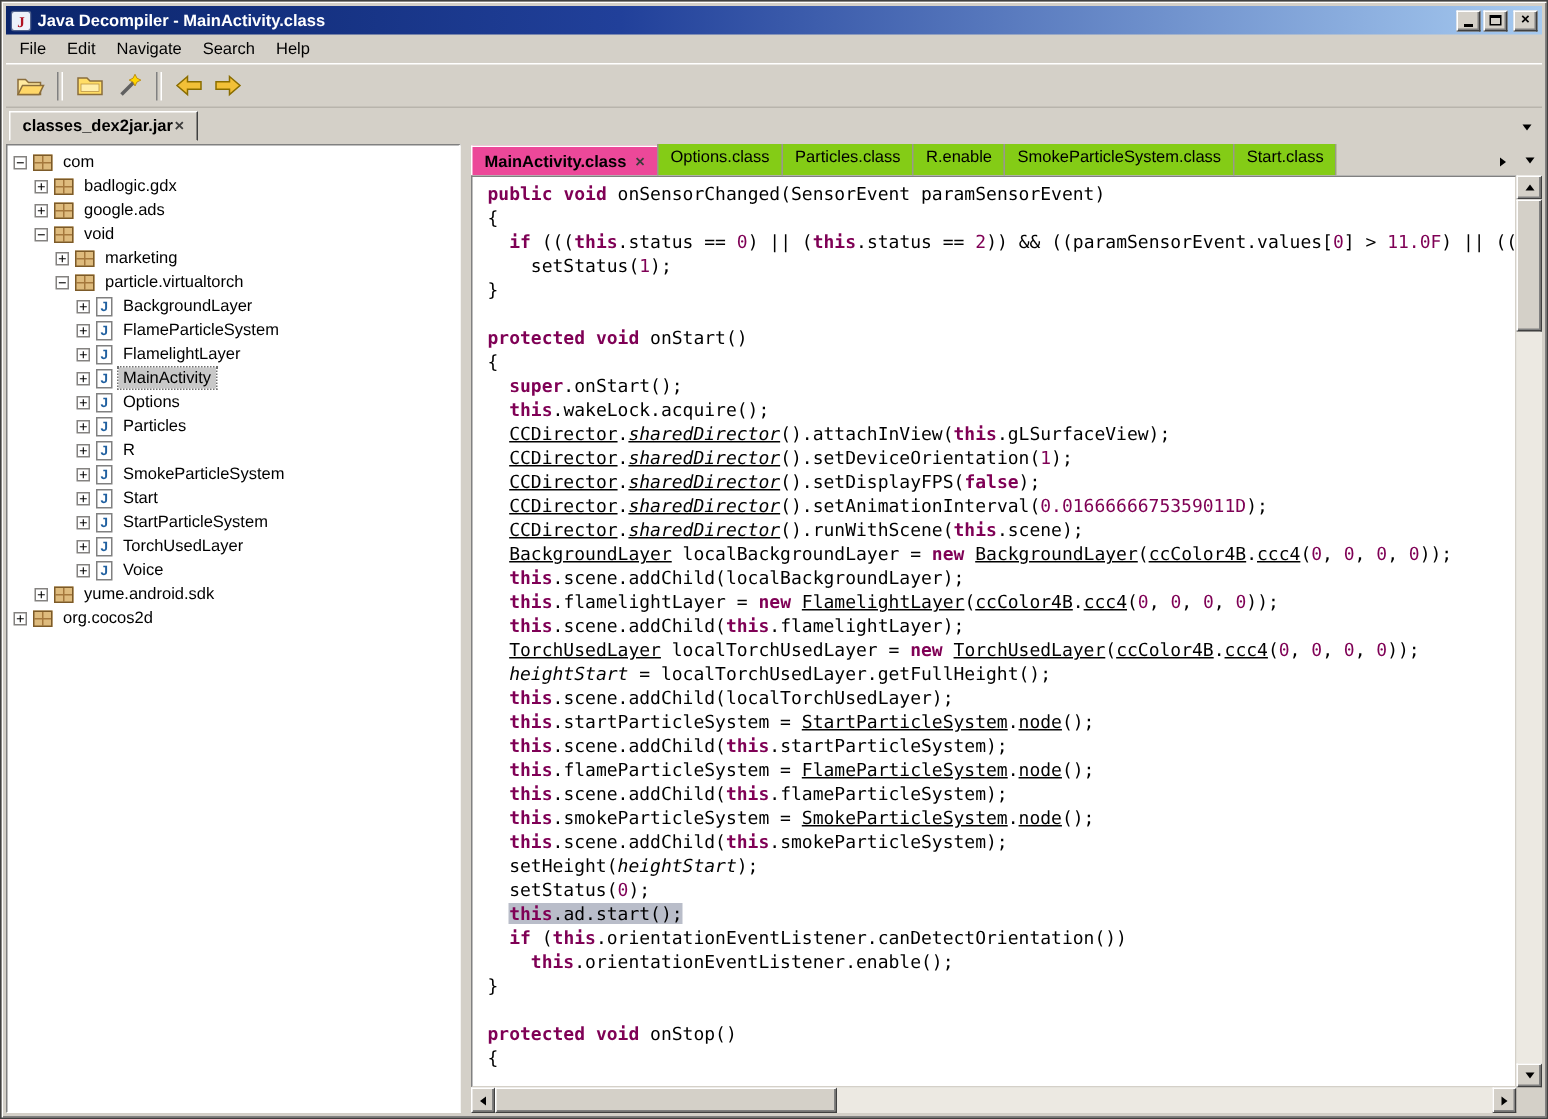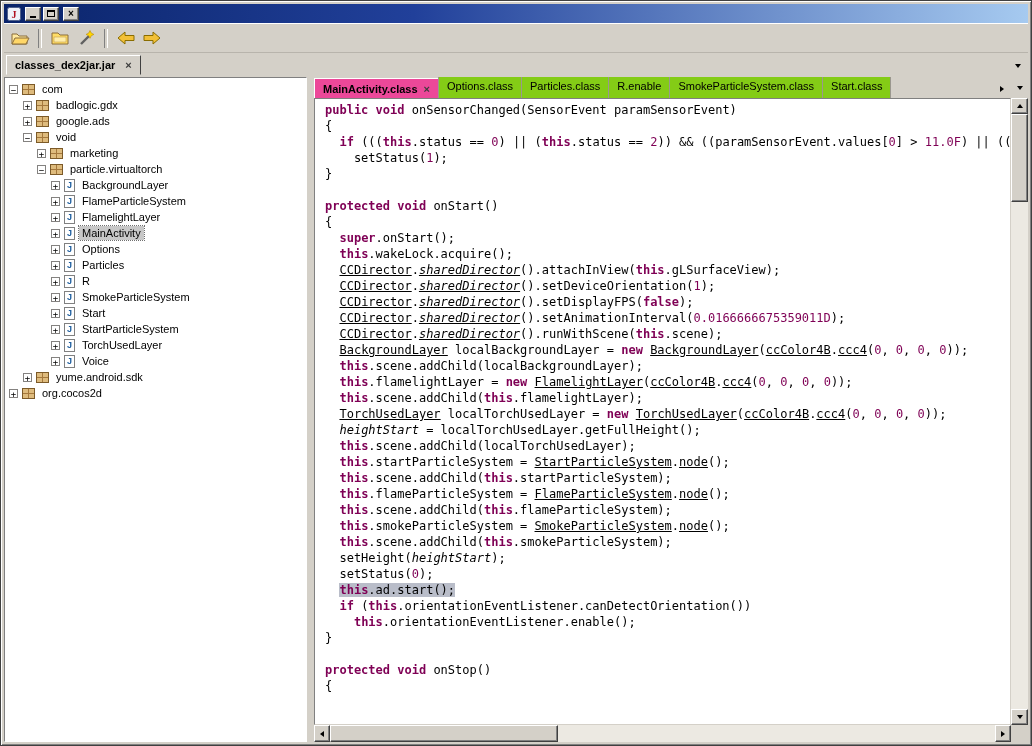--- a/index.html
+++ b/index.html
@@ -19,21 +19,21 @@
   .menubar{height:19px;flex:none;display:flex;align-items:center;padding-left:2px}
   .menu-item{font-size:11px;padding:2px 7px;color:#000}
 
   
   .toolbar{height:28px;flex:none;display:flex;align-items:center;gap:2px;padding-left:4px;border-top:1px solid #fff;border-bottom:1px solid #b8b4ac}
   .toolbtn{width:24px;height:23px;background:transparent;border:1px solid transparent;padding:0;display:flex;align-items:center;justify-content:center}
   .tsep{width:2px;height:19px;border-left:1px solid #808080;border-right:1px solid #fff;margin:0 4px}
 
   
   .jarbar{height:22px;flex:none;display:flex;align-items:flex-end;padding-left:2px}
-  .jartab{height:20px;display:flex;align-items:center;gap:10px;padding:0 8px;background:#d4d0c8;border:1px solid;border-color:#fff #404040 #d4d0c8 #fff;font-size:11px;font-weight:bold;box-sizing:border-box}
+  .jartab{height:20px;display:flex;align-items:center;gap:1px;padding:0 8px;background:#d4d0c8;border:1px solid;border-color:#fff #404040 #d4d0c8 #fff;font-size:11px;font-weight:bold;box-sizing:border-box}
   .tab-close{font:bold 11px/10px "Liberation Sans",sans-serif;color:#3c3c3c}
   .bar-dd{margin-left:auto;width:20px;height:18px;display:flex;align-items:center;justify-content:center}
 
   
   .content{flex:1;display:flex;min-height:0;padding-top:2px}
   .treepanel{width:301px;flex:none;background:#fff;border:1px solid;border-color:#808080 #fff #fff #808080;overflow:hidden;padding:3px 0}
   .tree-row{display:flex;align-items:center;height:16px;font-size:11px;white-space:nowrap}
   .expander{flex:none;width:9px;height:9px;border:1px solid #848280;background:#fff;font:9px/8px "DejaVu Sans Mono",monospace;text-align:center;margin-right:4px;color:#000;box-sizing:border-box}
   .node-icon{flex:none;margin-right:4px;box-sizing:border-box}
   .node-icon.package{width:13px;height:11px;border:1px solid #7c5a28;background:linear-gradient(#a5783c,#a5783c) 50% 0/1px 100% no-repeat,linear-gradient(#a5783c,#a5783c) 0 55%/100% 1px no-repeat,#debb7d}
@@ -83,31 +83,39 @@
 </head>
 <body>
 
 <div class="window">
 
   <div class="titlebar">
     <svg class="app-icon" width="14" height="14" viewBox="0 0 14 14">
       <rect x="0.5" y="0.5" width="13" height="13" rx="2" fill="#eef2fa" stroke="#50618c"></rect>
       <text x="7" y="11" font-size="10" font-weight="bold" fill="#b01020" text-anchor="middle" font-family="Liberation Serif, serif">J</text>
     </svg>
+    <span class="title-text">Java Decompiler - MainActivity.class</span>
     <span class="win-controls">
       <button class="winbtn">
           <span class="glyph-min"></span>
         </button>
       <button class="winbtn">
           <span class="glyph-max"></span>
         </button>
       <button class="winbtn close">×</button>
     </span>
   </div>
 
+  <div class="menubar">
+      <div class="menu-item">File</div>
+      <div class="menu-item">Edit</div>
+      <div class="menu-item">Navigate</div>
+      <div class="menu-item">Search</div>
+      <div class="menu-item">Help</div>
+    </div>
 
   <div class="toolbar">
     <button class="toolbtn">
       <svg width="20" height="16" viewBox="0 0 20 16">
         <path d="M2 4 h5 l2 2 h8 v8 H2 Z" fill="#ffe9a0" stroke="#8a6d3b"></path>
         <path d="M2 14 L5 8 h14 l-3 6 Z" fill="#ffd768" stroke="#8a6d3b"></path>
       </svg>
     </button>
     <span class="tsep"></span>
     <button class="toolbtn">

